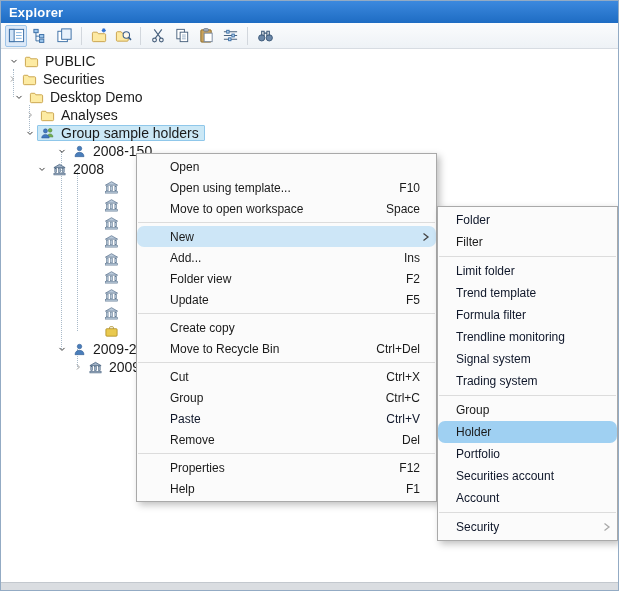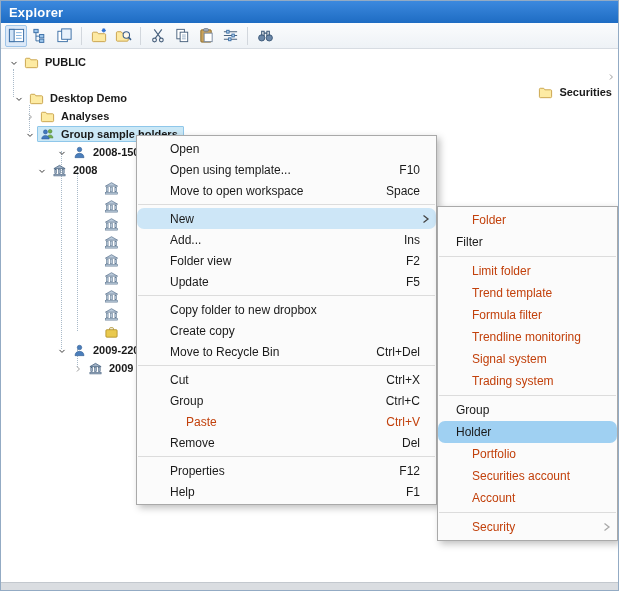--- a/index.html
+++ b/index.html
@@ -20,42 +20,42 @@
     border-bottom:1px solid #d7dce2; display:flex; align-items:center; padding:0 3px;
   }
   .tb-btn{ width:22px; height:22px; display:flex; align-items:center; justify-content:center;
     border:1px solid transparent; border-radius:2px; margin:0 1px; }
   .tb-btn.active{ background:#dcE9f8; border-color:#9ec4e8; }
   .tb-btn svg{ width:17px; height:17px; display:block; }
   .tb-sep{ width:1px; height:18px; background:#d2d7dd; margin:0 5px; }
   
   .tree-area{ position:absolute; top:48px; left:0; right:0; height:533px;
     background:#fff; overflow:hidden; padding-top:3px; }
-  .tree-row{ height:18px; display:flex; align-items:flex-end; font-size:11px;
-    color:#1a1a1a; position:relative; z-index:1; white-space:nowrap;font-weight:bold; }
+  .tree-row{ height:18px; display:flex; align-items:center; font-size:14px;
+    color:#1a1a1a; position:relative; z-index:1; white-space:nowrap; }
   .chev{ width:14px; height:14px; flex:0 0 14px; display:flex; align-items:center; justify-content:center; }
   .chev svg{ width:10px; height:10px; display:block; }
   .row-body{ display:inline-flex; align-items:center; height:16px; padding:0 3px 0 1px;
     border:1px solid transparent; border-radius:1px; }
   .row-body.selected{ background:var(--selection,#cbe8f6); border-color:#8fc7ea; }
   .tree-ic{ width:17px; height:16px; display:flex; align-items:center; justify-content:center; margin-right:3px; }
   .tree-ic svg{ width:15px; height:15px; display:block; }
   .tree-label{ padding:0 2px; }
   .tree-guide{ position:absolute; width:0; border-left:1px dotted #a9bac9; z-index:0; }
   
   .menu{ position:absolute; background:#fbfbfb; border:1px solid #a9a9a9;
     box-shadow:3px 3px 7px rgba(0,0,0,.25); padding:2px 0; }
-  #context-menu{ left:135px; top:134px; width:301px; z-index:10; }
+  #context-menu{ left:135px; top:152px; width:301px; z-index:10; }
   #submenu{ left:436px; top:205px; width:181px; z-index:11; }
   .menu-item{ height:21px; display:flex; align-items:center; position:relative;
     font-size:12px; color:#1a1a1a; padding:0 16px 0 33px; }
   #submenu .menu-item{ height:22px; padding:0 16px 0 18px; }
   .menu-item.highlighted{ background:var(--menu-highlight,#cde6f7);border-radius:7px; }
   #submenu .menu-item.highlighted{ background:var(--submenu-highlight,#9fd0f2); }
-  .menu-item.disabled{ color:#c2410c;margin-left:16px; }
+  .menu-item.disabled{ color:#0f172a; }
   .mi-label{ flex:1; white-space:nowrap; }
   .mi-shortcut{ margin-left:12px; white-space:nowrap; }
   .mi-arrow{ position:absolute; right:6px; top:50%; transform:translateY(-50%);
     width:8px; height:10px; color:#444; }
   .menu-item.disabled .mi-arrow{ color:#a9a9a9; }
   .mi-arrow svg{ width:8px; height:10px; display:block; }
   .menu-sep{ height:1px; background:#dcdcdc; margin:3px 1px; }
   
   .bottom-strip{ position:absolute; left:0; right:0; bottom:0; height:8px;
     background:#dadde1; border-top:1px solid #c3c8ce; }
@@ -176,21 +176,21 @@
         </span>
         <span class="row-body">
           <span class="tree-ic">
             <svg viewBox="0 0 16 16">
               <path d="M1.5 4.5c0-.6.4-1 1-1h3.6l1.2 1.6h6.2c.6 0 1 .4 1 1v6.4c0 .6-.4 1-1 1h-11c-.6 0-1-.4-1-1z" fill="#fdeba3" stroke="#c9a24b"></path>
             </svg>
           </span>
           <span class="tree-label">PUBLIC</span>
         </span>
       </div>
-      <div class="tree-row" style="padding-left: 4px; flex-direction: column;">
+      <div class="tree-row" style="padding-left: 4px;">
         <span class="chev">
           <svg viewBox="0 0 14 14">
             <path d="M5.5 3.5 9 7l-3.5 3.5" fill="none" stroke="#9d9d9d" stroke-width="1.4"></path>
           </svg>
         </span>
         <span class="row-body">
           <span class="tree-ic">
             <svg viewBox="0 0 16 16">
               <path d="M1.5 4.5c0-.6.4-1 1-1h3.6l1.2 1.6h6.2c.6 0 1 .4 1 1v6.4c0 .6-.4 1-1 1h-11c-.6 0-1-.4-1-1z" fill="#fdeba3" stroke="#c9a24b"></path>
             </svg>
@@ -477,23 +477,20 @@
       <div class="menu-item">
         <span class="mi-label">Folder view</span>
         <span class="mi-shortcut">F2</span>
       </div>
       <div class="menu-item">
         <span class="mi-label">Update</span>
         <span class="mi-shortcut">F5</span>
       </div>
       <div class="menu-sep"></div>
       <div class="menu-item">
-        <span class="mi-label">Copy folder to new dropbox</span>
-      </div>
-      <div class="menu-item">
         <span class="mi-label">Create copy</span>
       </div>
       <div class="menu-item">
         <span class="mi-label">Move to Recycle Bin</span>
         <span class="mi-shortcut">Ctrl+Del</span>
       </div>
       <div class="menu-sep"></div>
       <div class="menu-item">
         <span class="mi-label">Cut</span>
         <span class="mi-shortcut">Ctrl+X</span>

